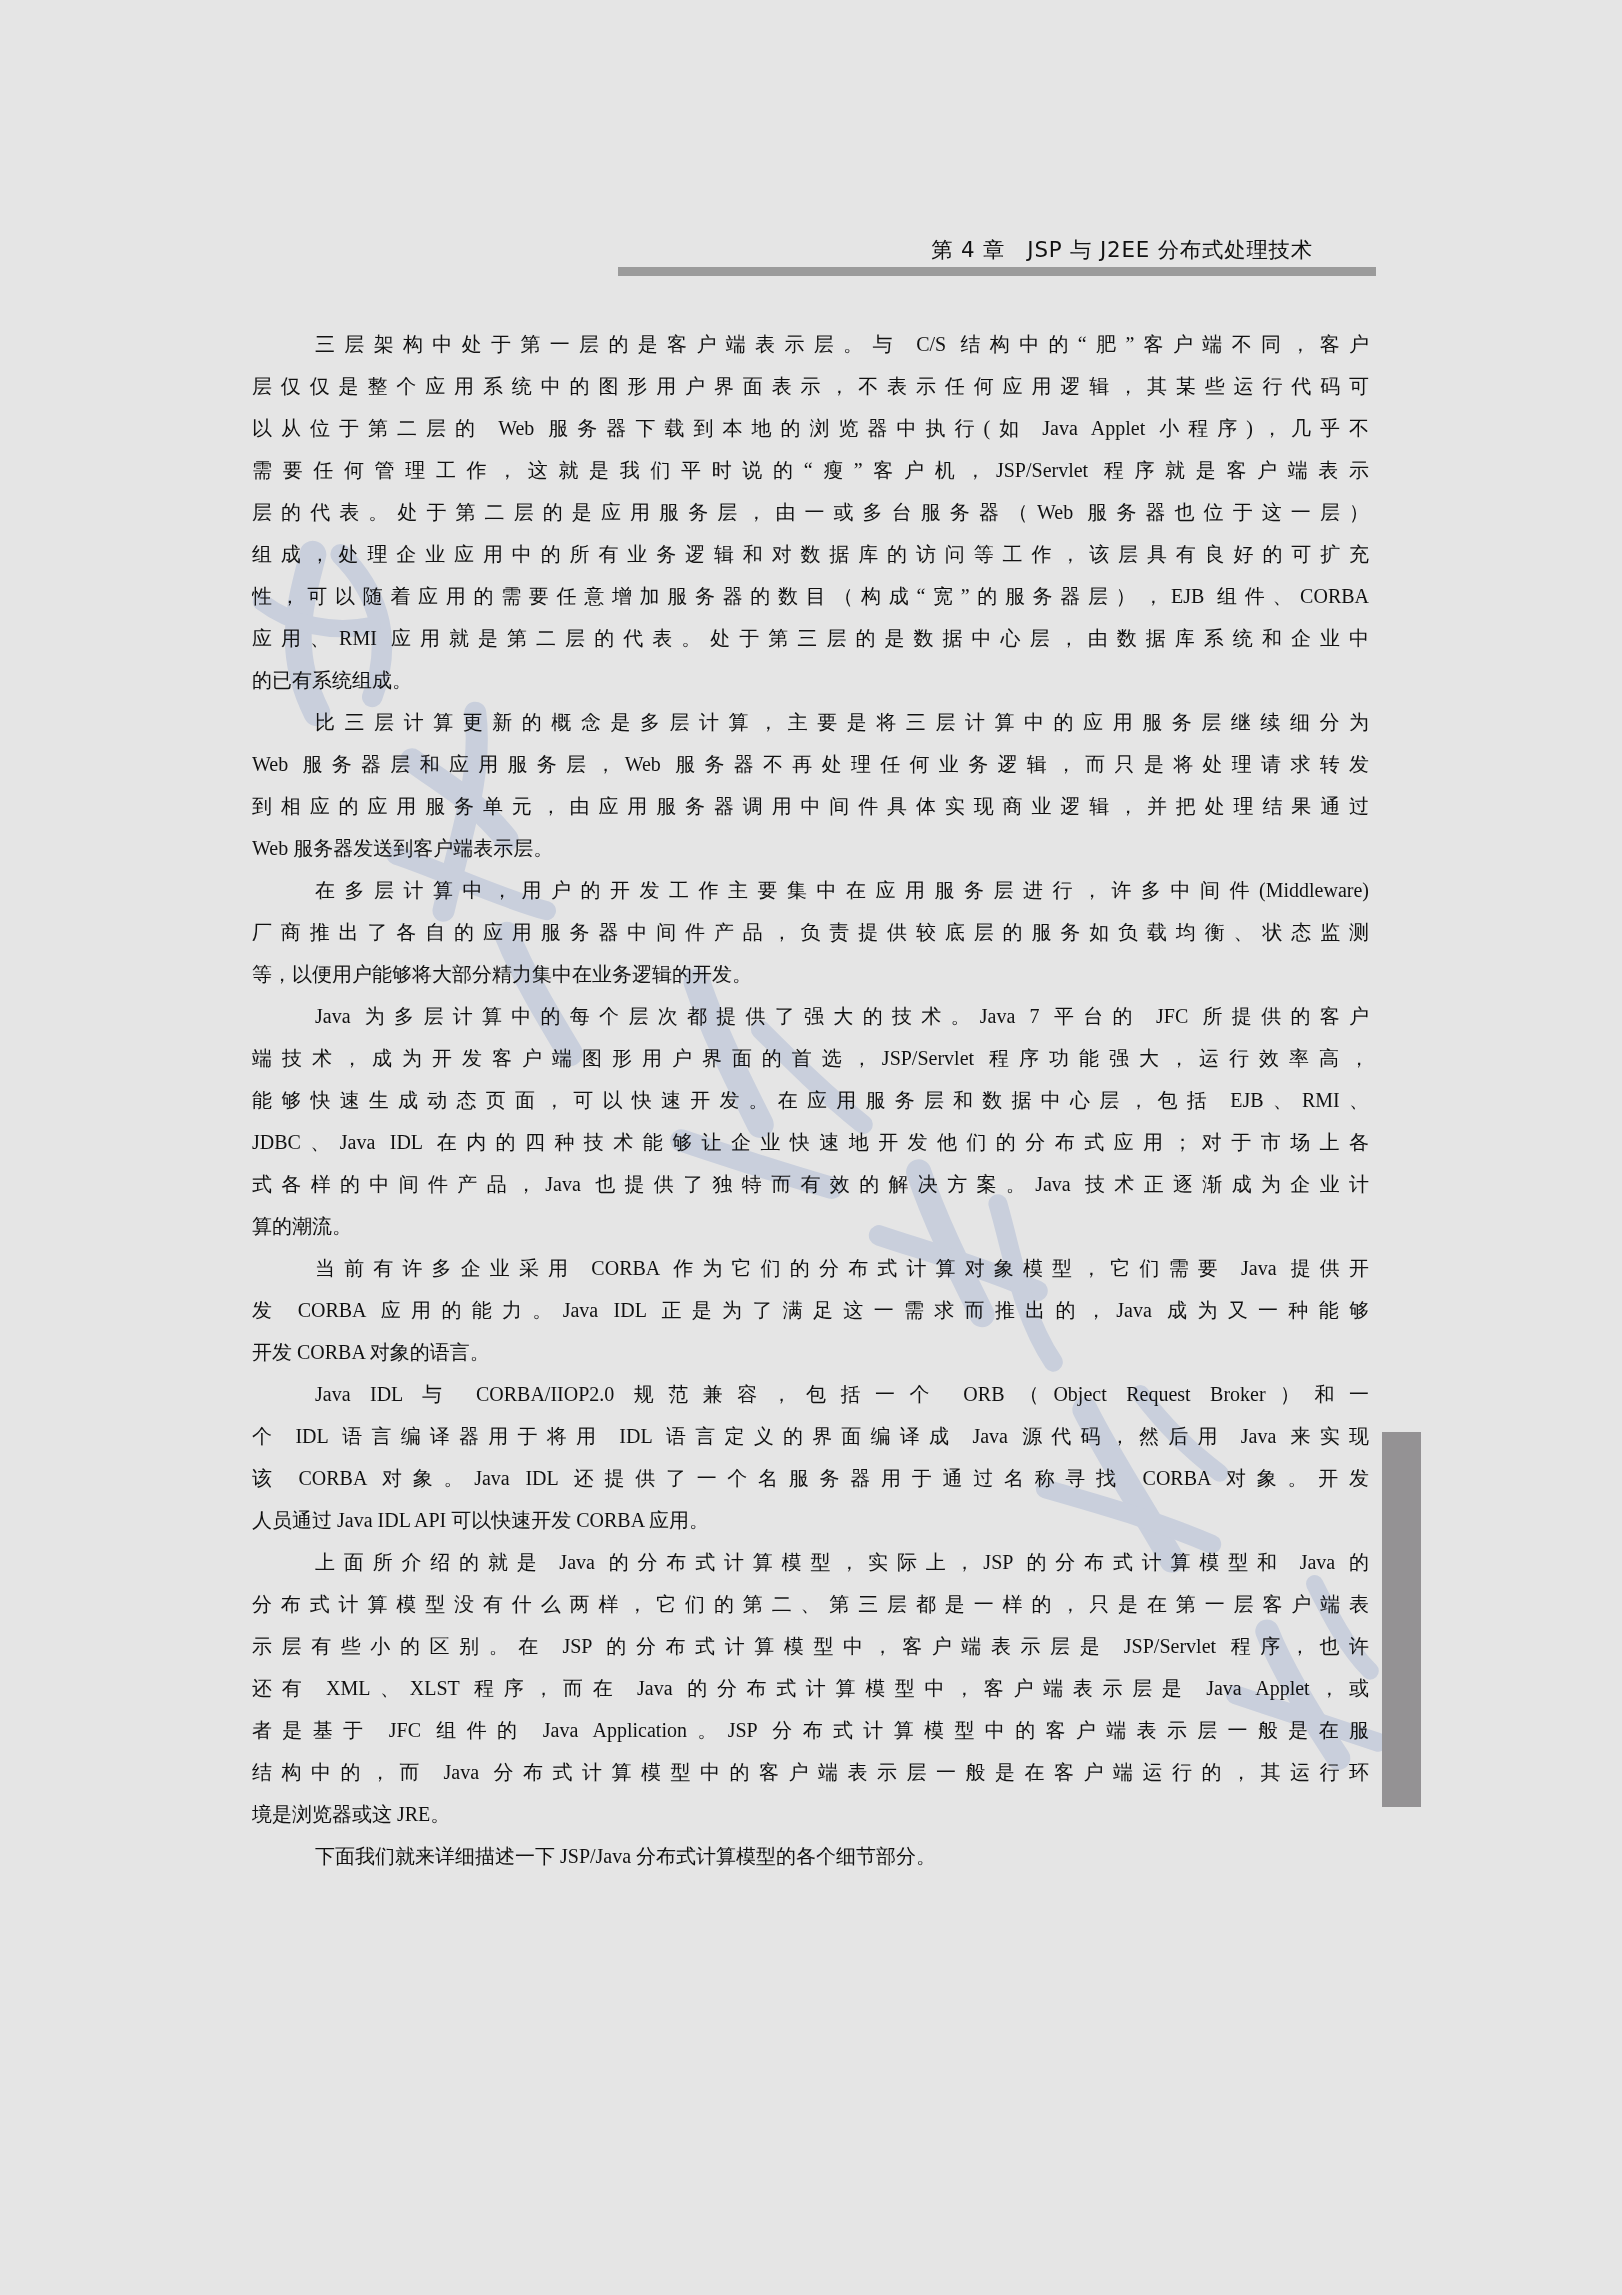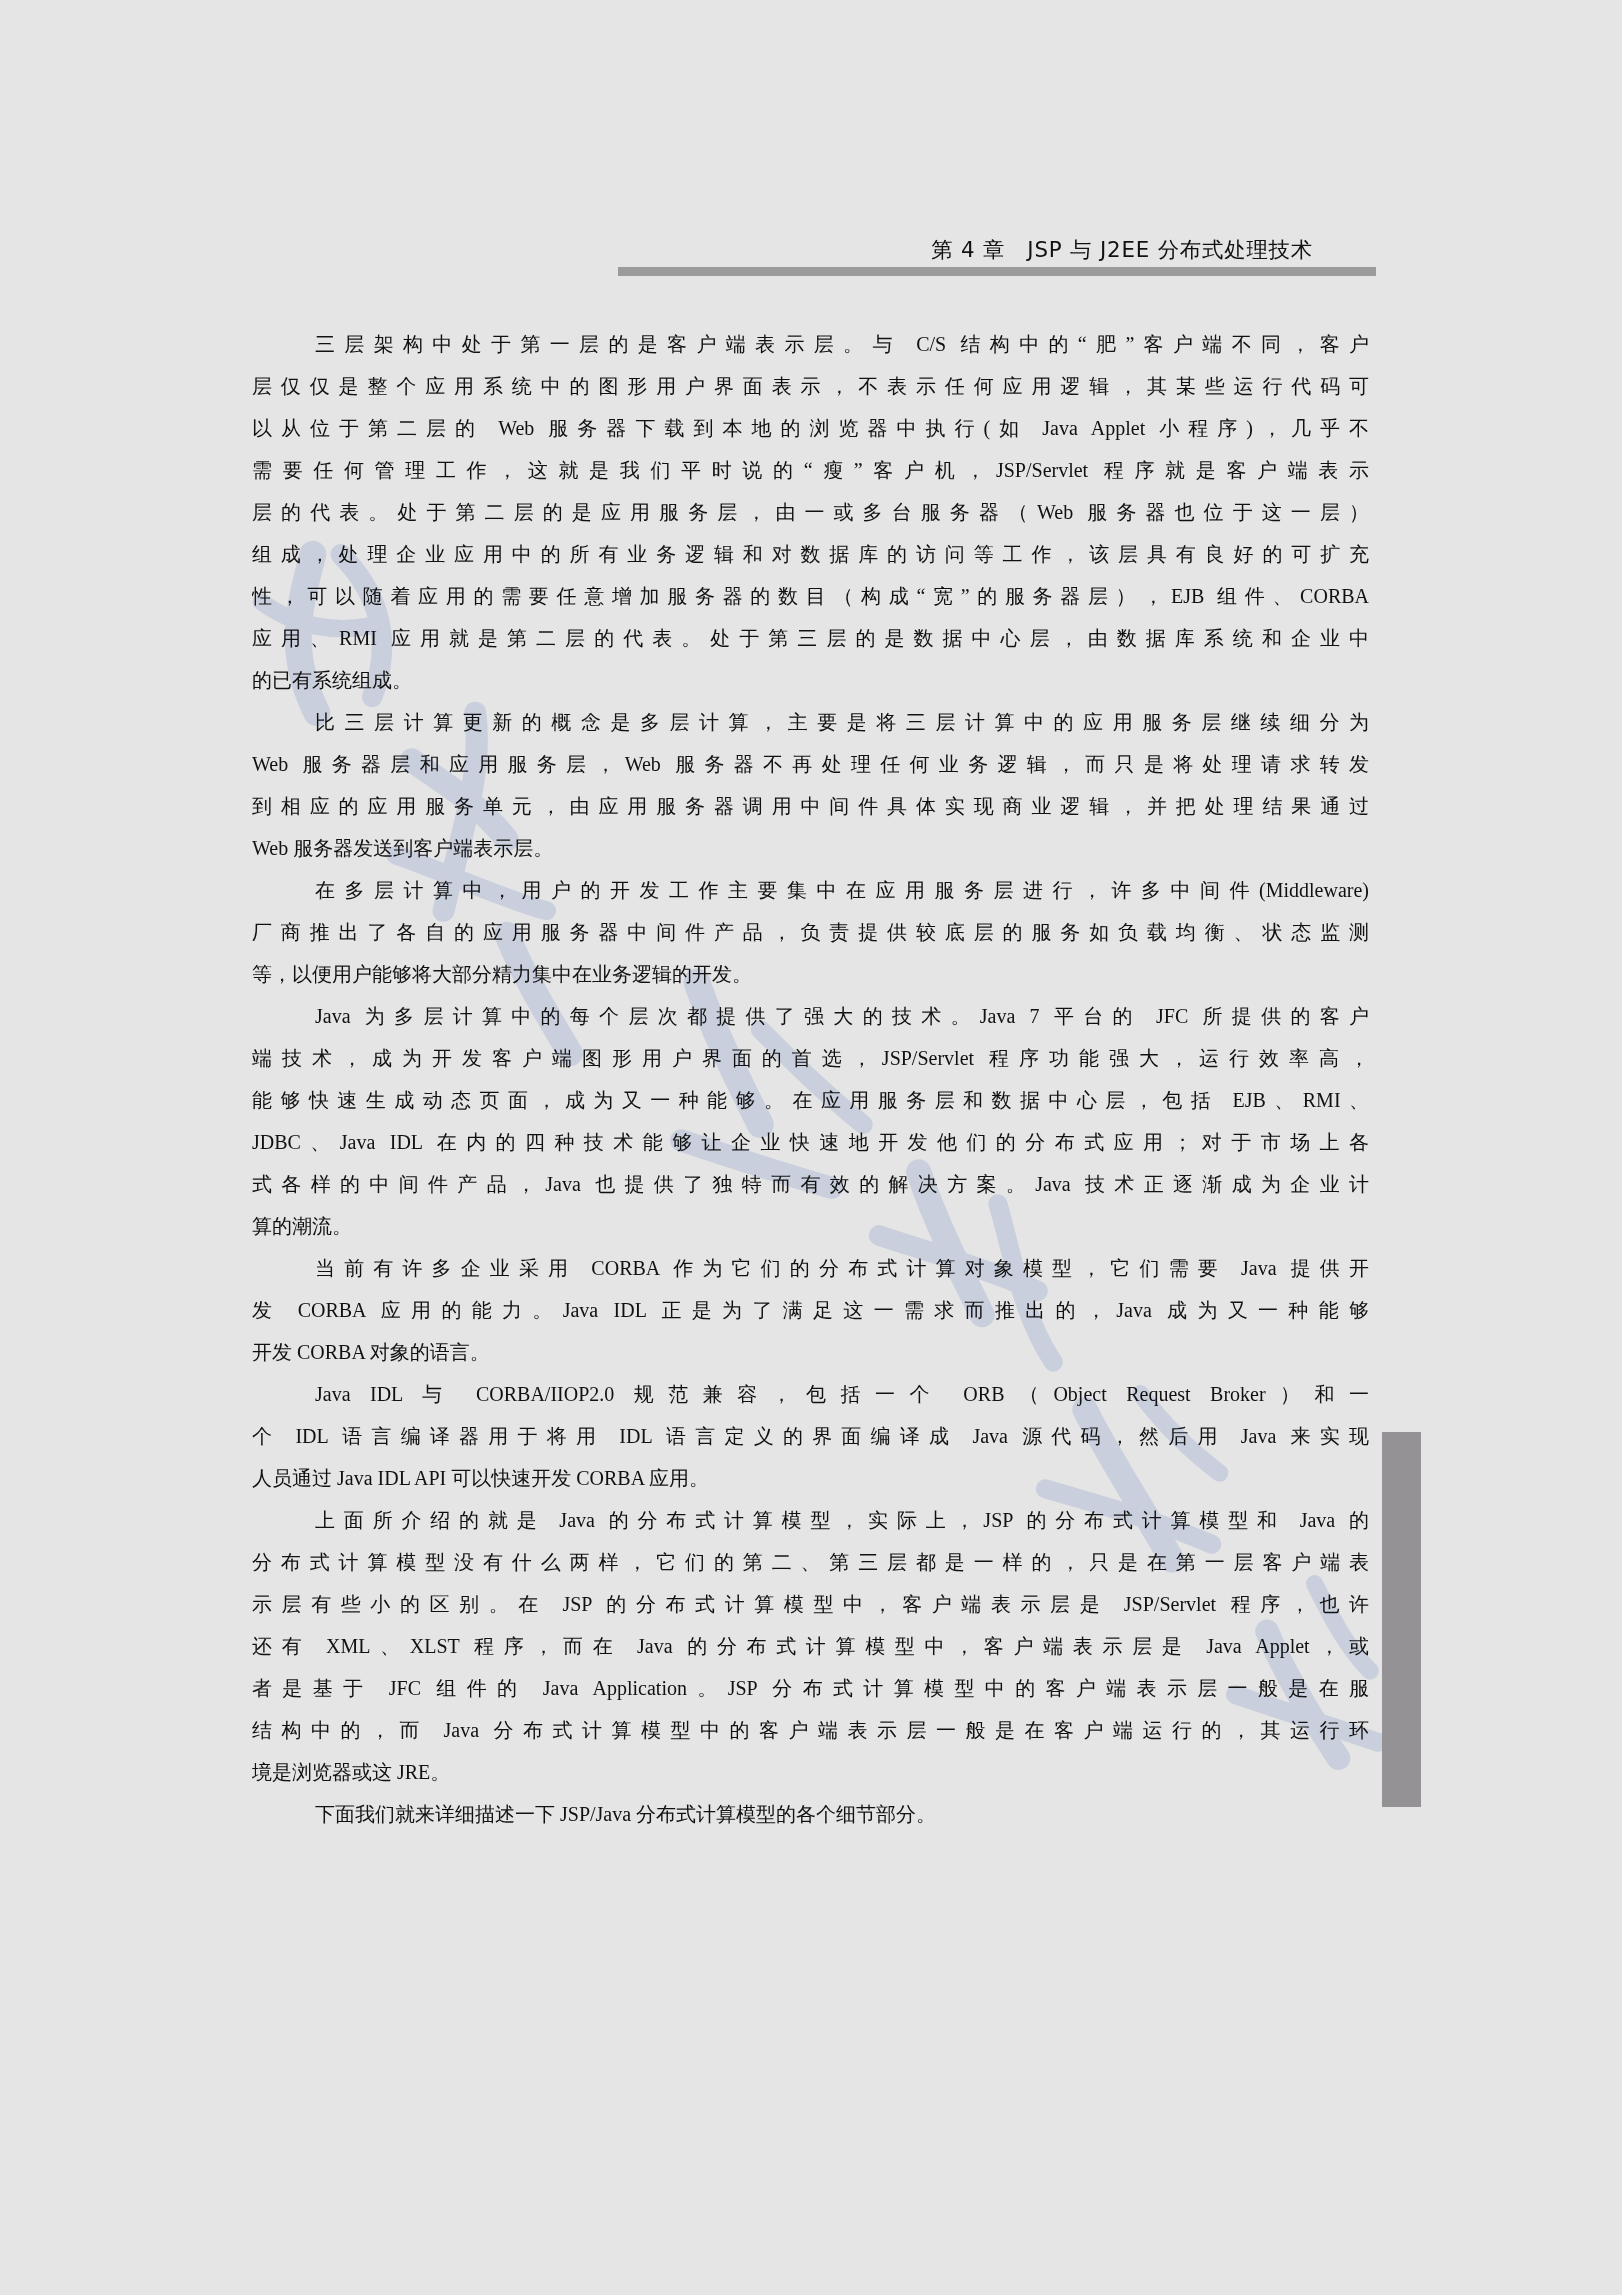--- a/index.html
+++ b/index.html
@@ -101,35 +101,36 @@
 
     <div>
       <span class="line first">在多层计算中，用户的开发工作主要集中在应用服务层进行，许多中间件(Middleware)</span>
       <span class="line">厂商推出了各自的应用服务器中间件产品，负责提供较底层的服务如负载均衡、状态监测</span>
       <span class="line last">等，以便用户能够将大部分精力集中在业务逻辑的开发。</span>
     </div>
 
     <div>
       <span class="line first">Java 为多层计算中的每个层次都提供了强大的技术。Java 7 平台的 JFC 所提供的客户</span>
       <span class="line">端技术，成为开发客户端图形用户界面的首选，JSP/Servlet 程序功能强大，运行效率高，</span>
-      <span class="line">能够快速生成动态页面，成为又一种能够。在应用服务层和数据中心层，包括 EJB、RMI、</span>
+      <span class="line">能够快速生成动态页面，可以快速开发。在应用服务层和数据中心层，包括 EJB、RMI、</span>
       <span class="line">JDBC、Java IDL 在内的四种技术能够让企业快速地开发他们的分布式应用；对于市场上各</span>
       <span class="line">式各样的中间件产品，Java 也提供了独特而有效的解决方案。Java 技术正逐渐成为企业计</span>
       <span class="line last">算的潮流。</span>
     </div>
 
     <div>
       <span class="line first">当前有许多企业采用 CORBA 作为它们的分布式计算对象模型，它们需要 Java 提供开</span>
       <span class="line">发 CORBA 应用的能力。Java IDL 正是为了满足这一需求而推出的，Java 成为又一种能够</span>
       <span class="line last">开发 CORBA 对象的语言。</span>
     </div>
 
     <div>
       <span class="line first">Java IDL 与 CORBA/IIOP2.0 规范兼容，包括一个 ORB（Object Request Broker）和一</span>
       <span class="line">个 IDL 语言编译器用于将用 IDL 语言定义的界面编译成 Java 源代码，然后用 Java 来实现</span>
+      <span class="line">该 CORBA 对象。Java IDL 还提供了一个名服务器用于通过名称寻找 CORBA 对象。开发</span>
       <span class="line last">人员通过 Java IDL API 可以快速开发 CORBA 应用。</span>
     </div>
 
     <div>
       <span class="line first">上面所介绍的就是 Java 的分布式计算模型，实际上，JSP 的分布式计算模型和 Java 的</span>
       <span class="line">分布式计算模型没有什么两样，它们的第二、第三层都是一样的，只是在第一层客户端表</span>
       <span class="line">示层有些小的区别。在 JSP 的分布式计算模型中，客户端表示层是 JSP/Servlet 程序，也许</span>
       <span class="line">还有 XML、XLST 程序，而在 Java 的分布式计算模型中，客户端表示层是 Java Applet，或</span>
       <span class="line">者是基于 JFC 组件的 Java Application。JSP 分布式计算模型中的客户端表示层一般是在服</span>
       <span class="line">结构中的，而 Java 分布式计算模型中的客户端表示层一般是在客户端运行的，其运行环</span>

